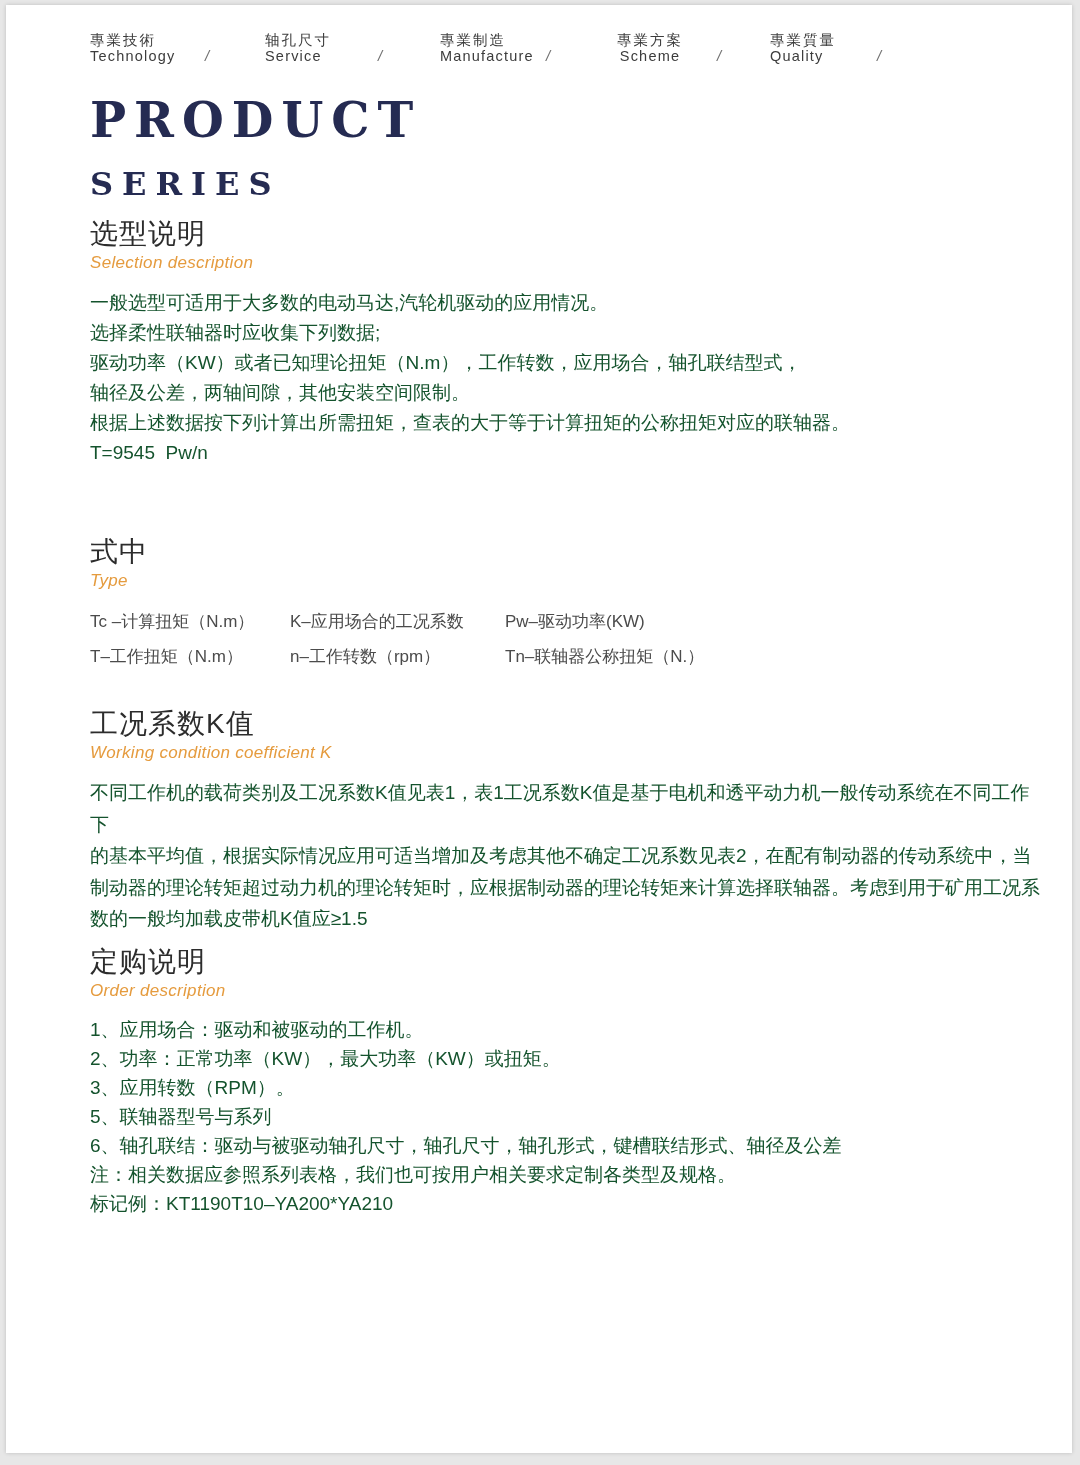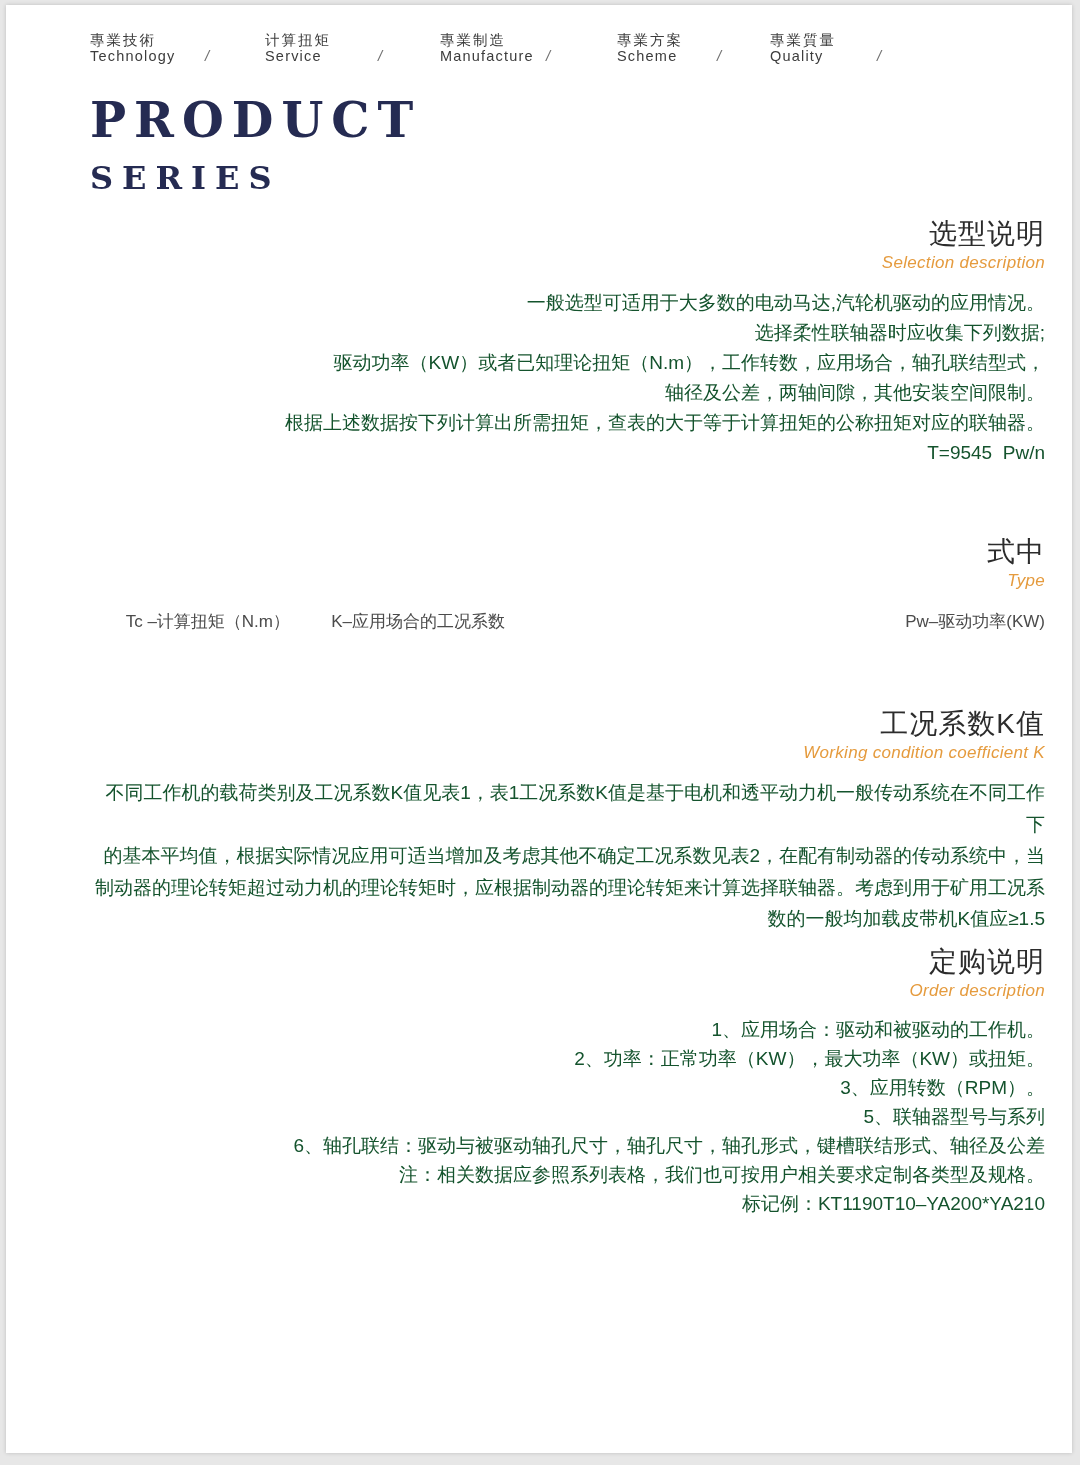--- a/index.html
+++ b/index.html
@@ -18,36 +18,36 @@
   }
   
   .hdr { position: absolute; left: 0; top: 28px; width: 100%; height: 52px; }
   .hdr-item { position: absolute; top: 0; color: #3f3f3f; }
   .hdr-zh { font-size: 14.5px; letter-spacing: 2px; line-height: 15px; color: #3c3c3c; }
   .hdr-en { font-size: 14.5px; letter-spacing: 1.2px; line-height: 17px; color: #3c3c3c; }
   .hdr-slash { position: absolute; top: 14px; font-size: 15px; font-style: italic; color: #6f6f6f; }
   .hp0 { left: 84px; }  .hs0 { left: 199px; }
   .hp1 { left: 259px; } .hs1 { left: 372px; }
   .hp2 { left: 434px; } .hs2 { left: 540px; }
-  .hp3 { left: 611px; } .hs3 { left: 711px; }
+  .hp3 { left: 611px; text-align: center; } .hs3 { left: 711px; }
   .hp4 { left: 764px; } .hs4 { left: 871px; }
   
   .title-block { position: absolute; left: 84px; top: 88px; }
   .title-l1 {
     font-family: "DejaVu Serif", "Liberation Serif", serif;
     font-weight: 700; font-size: 48px; letter-spacing: 8px;
     color: #252b52; line-height: 54px;
   }
   .title-l2 {
     font-family: "DejaVu Serif", "Liberation Serif", serif;
     font-weight: 700; font-size: 32px; letter-spacing: 9px;
-    color: #252b52; line-height: 38px; margin-top: 12px;
+    color: #252b52; line-height: 38px; margin-top: 18px;
   }
   
-  .sec { position: absolute; left: 84px; width: 955px; text-align: right; }
+  .sec { position: absolute; left: 84px; width: 955px; }
   .sec-zh { font-size: 28px; font-weight: 500; color: #2c2c2c; line-height: 34px; letter-spacing: 1px; }
   .sec-en { font-size: 17px; font-style: italic; color: #e59b3e; line-height: 23px; letter-spacing: 0.3px; }
   .bline { font-size: 19px; color: #14532d; line-height: 30px; white-space: pre-wrap; }
   .sel-lines { margin-top: 14px; }
   
   .def-rows { margin-top: 12px; }
   .def-row { display: flex; line-height: 35px; }
   .def-c0 { width: 200px; } .def-c1 { width: 215px; } .def-c2 { flex: 1; }
   .def-row span { font-size: 17px; color: #4b4b4b; white-space: pre-wrap; }
   
@@ -68,21 +68,21 @@
 <div class="paper">
 
   <div class="hdr">
     <div class="hdr-item hp0">
       <div class="hdr-zh">專業技術</div>
       <div class="hdr-en">Technology</div>
     </div>
     <span class="hdr-slash hs0">/</span>
 
     <div class="hdr-item hp1">
-      <div class="hdr-zh">计算扭矩</div>
+      <div class="hdr-zh">轴孔尺寸</div>
       <div class="hdr-en">Service</div>
     </div>
     <span class="hdr-slash hs1">/</span>
 
     <div class="hdr-item hp2">
       <div class="hdr-zh">專業制造</div>
       <div class="hdr-en">Manufacture</div>
     </div>
     <span class="hdr-slash hs2">/</span>
 
@@ -119,20 +119,25 @@
 
   <div class="sec" id="sec-type">
     <div class="sec-zh">式中</div>
     <div class="sec-en">Type</div>
     <div class="def-rows">
       <div class="def-row">
         <span class="def-c0">Tc –计算扭矩（N.m）</span>
         <span class="def-c1">K–应用场合的工况系数</span>
         <span class="def-c2">Pw–驱动功率(KW)</span>
       </div>
+      <div class="def-row">
+        <span class="def-c0">T–工作扭矩（N.m）</span>
+        <span class="def-c1">n–工作转数（rpm）</span>
+        <span class="def-c2">Tn–联轴器公称扭矩（N.）</span>
+      </div>
     </div>
   </div>
 
   <div class="sec" id="sec-coeff">
     <div class="sec-zh">工况系数K值</div>
     <div class="sec-en">Working condition coefficient K</div>
     <div class="coef-lines">
       <div class="bline">不同工作机的载荷类别及工况系数K值见表1，表1工况系数K值是基于电机和透平动力机一般传动系统在不同工作下</div>
       <div class="bline">的基本平均值，根据实际情况应用可适当增加及考虑其他不确定工况系数见表2，在配有制动器的传动系统中，当</div>
       <div class="bline">制动器的理论转矩超过动力机的理论转矩时，应根据制动器的理论转矩来计算选择联轴器。考虑到用于矿用工况系</div>

